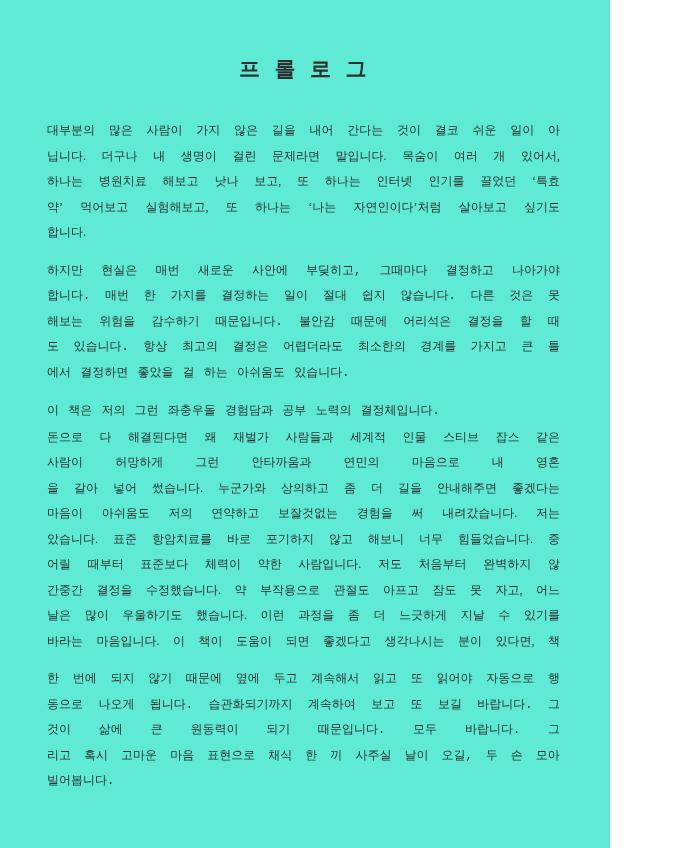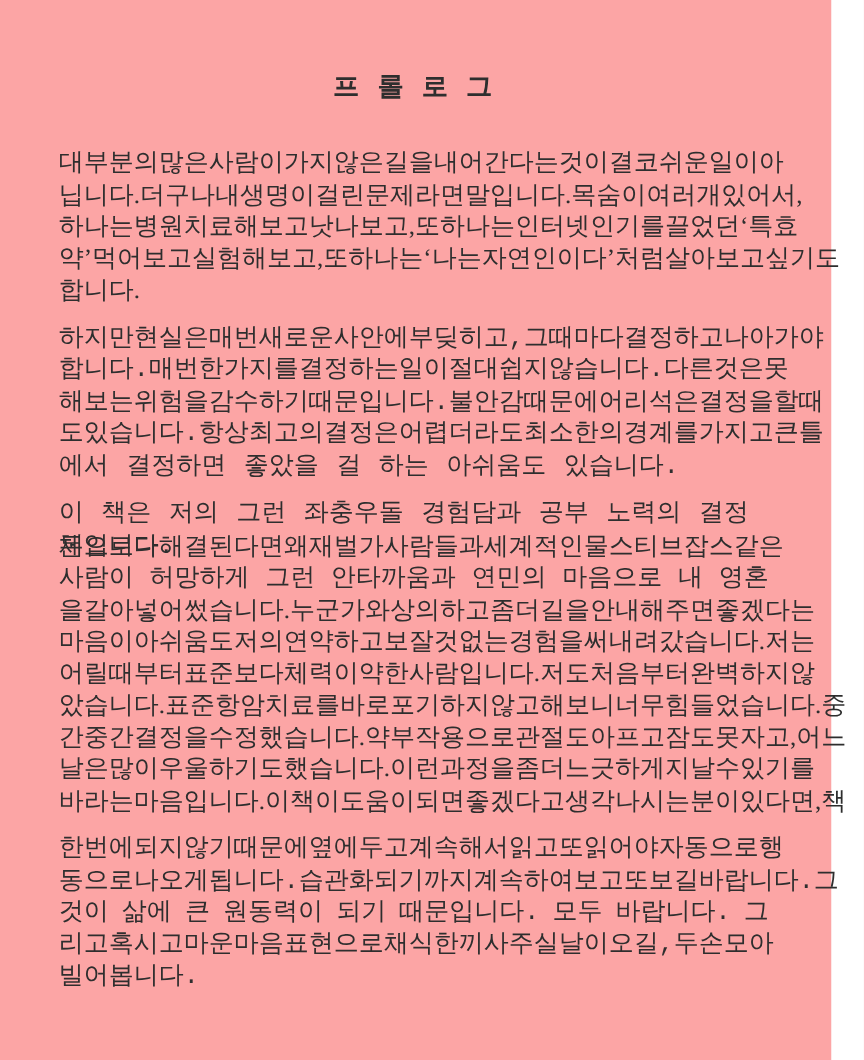--- a/index.html
+++ b/index.html
@@ -9,24 +9,24 @@
   }
   body {
     width: 691px;
     height: 848px;
     overflow: hidden;
     font-family: "Liberation Serif", "DejaVu Serif", serif;
     color: #2e2e2e;
   }
   .page {
     box-sizing: border-box;
-    width: 665px;
+    width: 610px;
     height: 848px;
     padding: 57px 50px 0 47px;
-    background: #fca5a5;
+    background: #5eead4;
   }
   .page-title {
     margin: 0 0 36px 0;
     padding: 0;
     font-size: 21px;
     font-weight: bold;
     text-align: center;
     letter-spacing: 0.08em;
     word-spacing: 0.28em;
     color: #2e2e2e;
@@ -40,21 +40,21 @@
   .para.gap {
     margin-top: 13px;
     font-family: Liberation Mono, monospace;
   }
   .line {
     display: flex;
     justify-content: space-between;
     align-items: baseline;
     height: 25.5px;
     line-height: 25.5px;
-    font-size: 20px;
+    font-size: 12px;
     white-space: nowrap;
     overflow: visible;
   }
   .line > span {
     flex: 0 0 auto;
   }
   .line.last {
     display: block;
     white-space: normal;
     word-spacing: 2px;
@@ -220,42 +220,42 @@
           <span>아쉬움도</span>
           <span>저의</span>
           <span>연약하고</span>
           <span>보잘것없는</span>
           <span>경험을</span>
           <span>써</span>
           <span>내려갔습니다.</span>
           <span>저는</span>
         </div>
         <div class="line">
+          <span>았습니다.</span>
+          <span>표준</span>
+          <span>항암치료를</span>
+          <span>바로</span>
+          <span>포기하지</span>
+          <span>않고</span>
+          <span>해보니</span>
+          <span>너무</span>
+          <span>힘들었습니다.</span>
+          <span>중</span>
+        </div>
+        <div class="line">
           <span>어릴</span>
           <span>때부터</span>
           <span>표준보다</span>
           <span>체력이</span>
           <span>약한</span>
           <span>사람입니다.</span>
           <span>저도</span>
           <span>처음부터</span>
           <span>완벽하지</span>
           <span>않</span>
-        </div>
-        <div class="line">
-          <span>았습니다.</span>
-          <span>표준</span>
-          <span>항암치료를</span>
-          <span>바로</span>
-          <span>포기하지</span>
-          <span>않고</span>
-          <span>해보니</span>
-          <span>너무</span>
-          <span>힘들었습니다.</span>
-          <span>중</span>
         </div>
         <div class="line">
           <span>간중간</span>
           <span>결정을</span>
           <span>수정했습니다.</span>
           <span>약</span>
           <span>부작용으로</span>
           <span>관절도</span>
           <span>아프고</span>
           <span>잠도</span>

